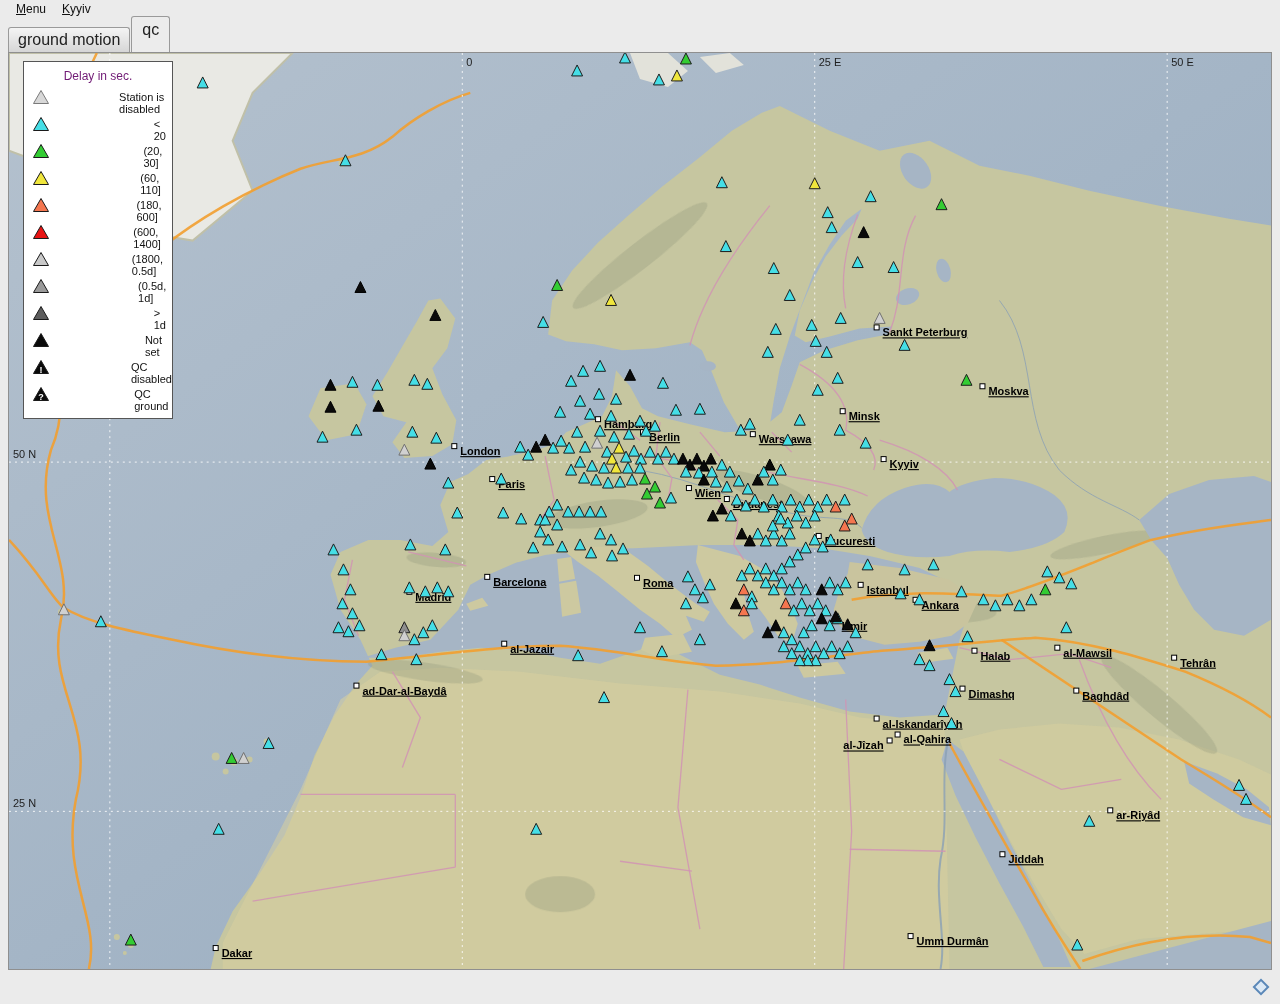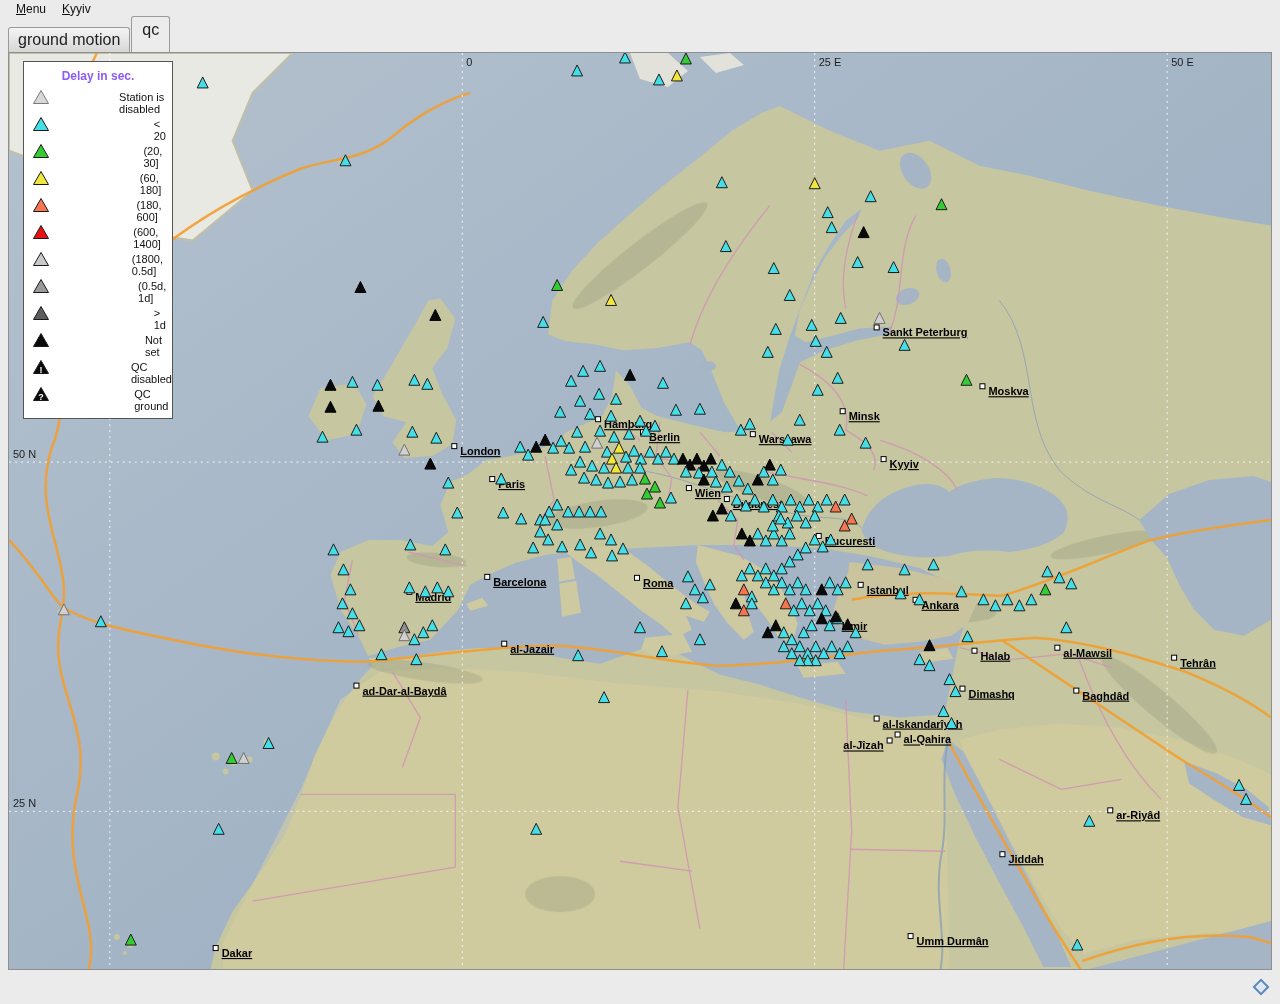--- a/index.html
+++ b/index.html
@@ -12,21 +12,21 @@
   .tab.active{background:#ececec;padding:4px 10px 13px}
   .map-frame{position:absolute;left:8px;top:52px;width:1264px;height:918px;border:1px solid #8f8f8f;box-sizing:border-box;background:#a6b5c5}
   .map-frame svg{display:block;width:100%;height:100%}
   .grid{stroke:#ffffff;stroke-width:1;stroke-dasharray:2 4;opacity:.85;fill:none}
   .grid-label{font-size:11px;fill:#1e1e1e}
   .city-label{font-size:11px;font-weight:bold;fill:#000;text-decoration:underline}
   .border-line{stroke:#d193b4;stroke-width:1.3;fill:none;opacity:.85}
   .plate-line{stroke:#f29f2f;stroke-width:2.5;fill:none;opacity:.9}
   .river{stroke:#8aa0b5;fill:none;opacity:.8}
   .legend{position:absolute;left:14px;top:8px;width:148px;background:#ffffff;border:1px solid #555;padding:2px 0 5px;z-index:2}
-  .legend-title{font-size:12px;font-weight:bold;text-align:center;padding:5px 0 6px;color:#8b5cf6}
+  .legend-title{font-size:12px;font-weight:normal;text-align:center;padding:5px 0 6px;color:#701a75}
   .legend-row{display:flex;align-items:center;gap:4px;padding:0 0 0 8px;height:27px}
   .legend-row span{font-size:11px;color:#111}
   .statusbar{position:absolute;left:0;top:970px;width:1280px;height:34px;background:#ebebeb}
   .grip{position:absolute;right:13px;bottom:11px;width:8px;height:8px;border:2px solid #5b87b7;background:#dce9f5;transform:rotate(45deg)}
 </style>
 </head>
 <body>
 
 <div class="menubar">
     <span class="menu-item">Menu</span>
@@ -638,21 +638,21 @@
         <div class="legend-row">
           <svg width="18" height="16">
             <polygon points="9,1.5 16.5,14.5 1.5,14.5" fill="#33cc33" stroke="#1a1a1a" stroke-width="1"></polygon>
           </svg>
           <span>(20, 30]</span>
         </div>
         <div class="legend-row">
           <svg width="18" height="16">
             <polygon points="9,1.5 16.5,14.5 1.5,14.5" fill="#f0e63c" stroke="#1a1a1a" stroke-width="1"></polygon>
           </svg>
-          <span>(60, 180]</span>
+          <span>(60, 110]</span>
         </div>
         <div class="legend-row">
           <svg width="18" height="16">
             <polygon points="9,1.5 16.5,14.5 1.5,14.5" fill="#f4764f" stroke="#1a1a1a" stroke-width="1"></polygon>
           </svg>
           <span>(180, 600]</span>
         </div>
         <div class="legend-row">
           <svg width="18" height="16">
             <polygon points="9,1.5 16.5,14.5 1.5,14.5" fill="#e81414" stroke="#1a1a1a" stroke-width="1"></polygon>

